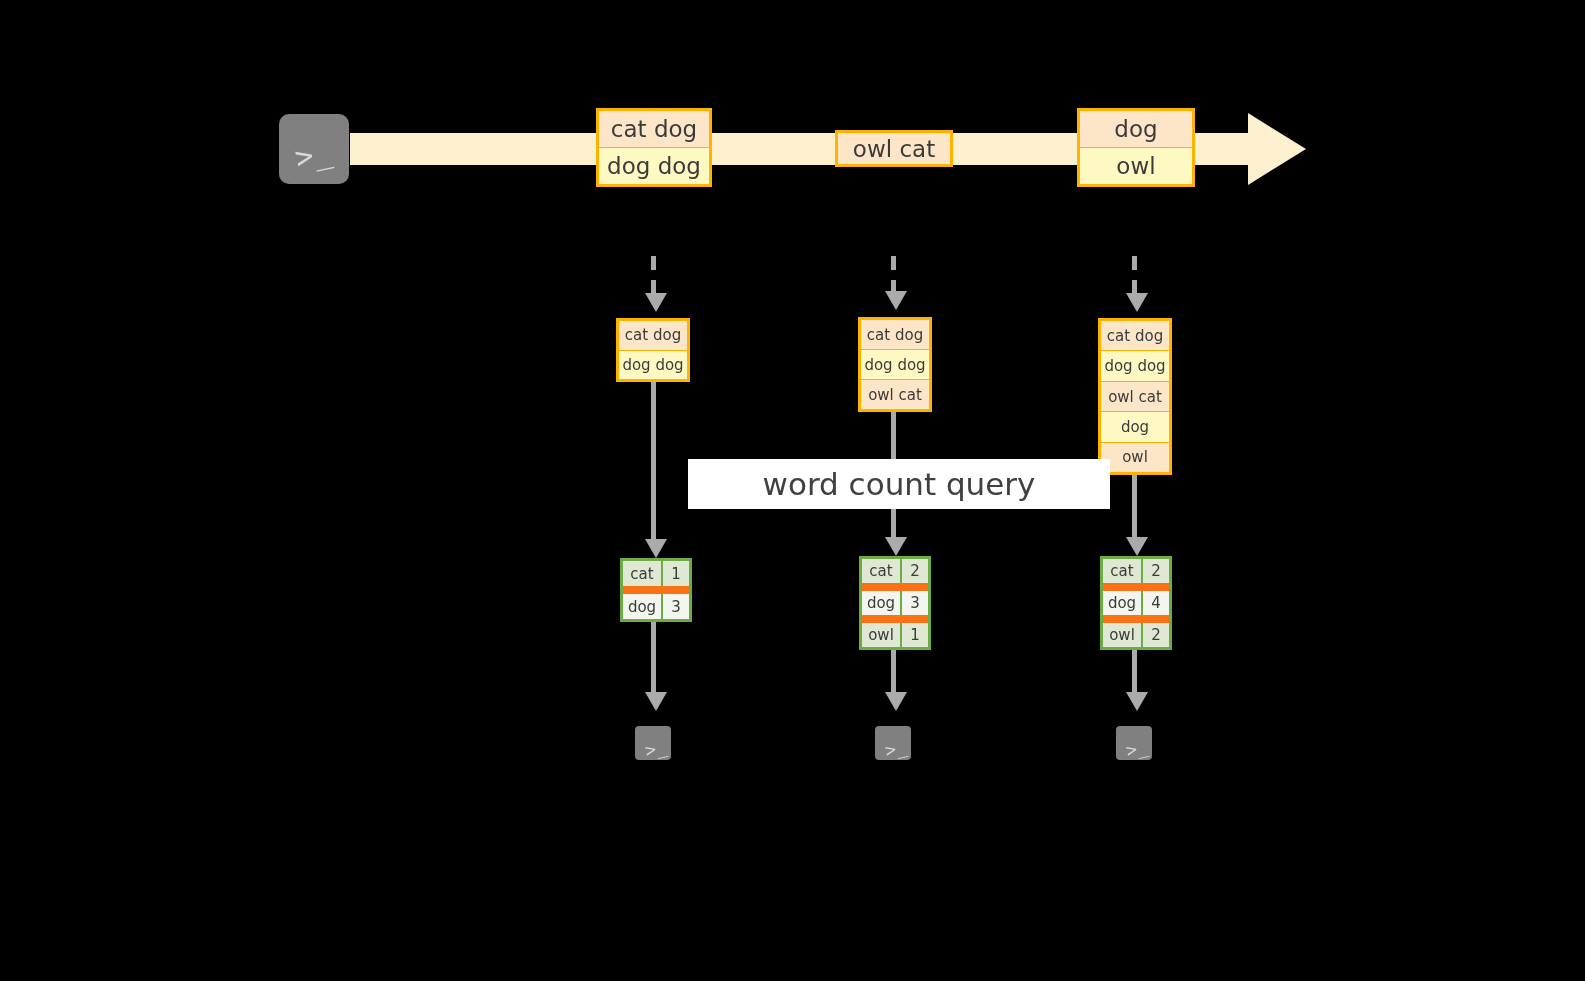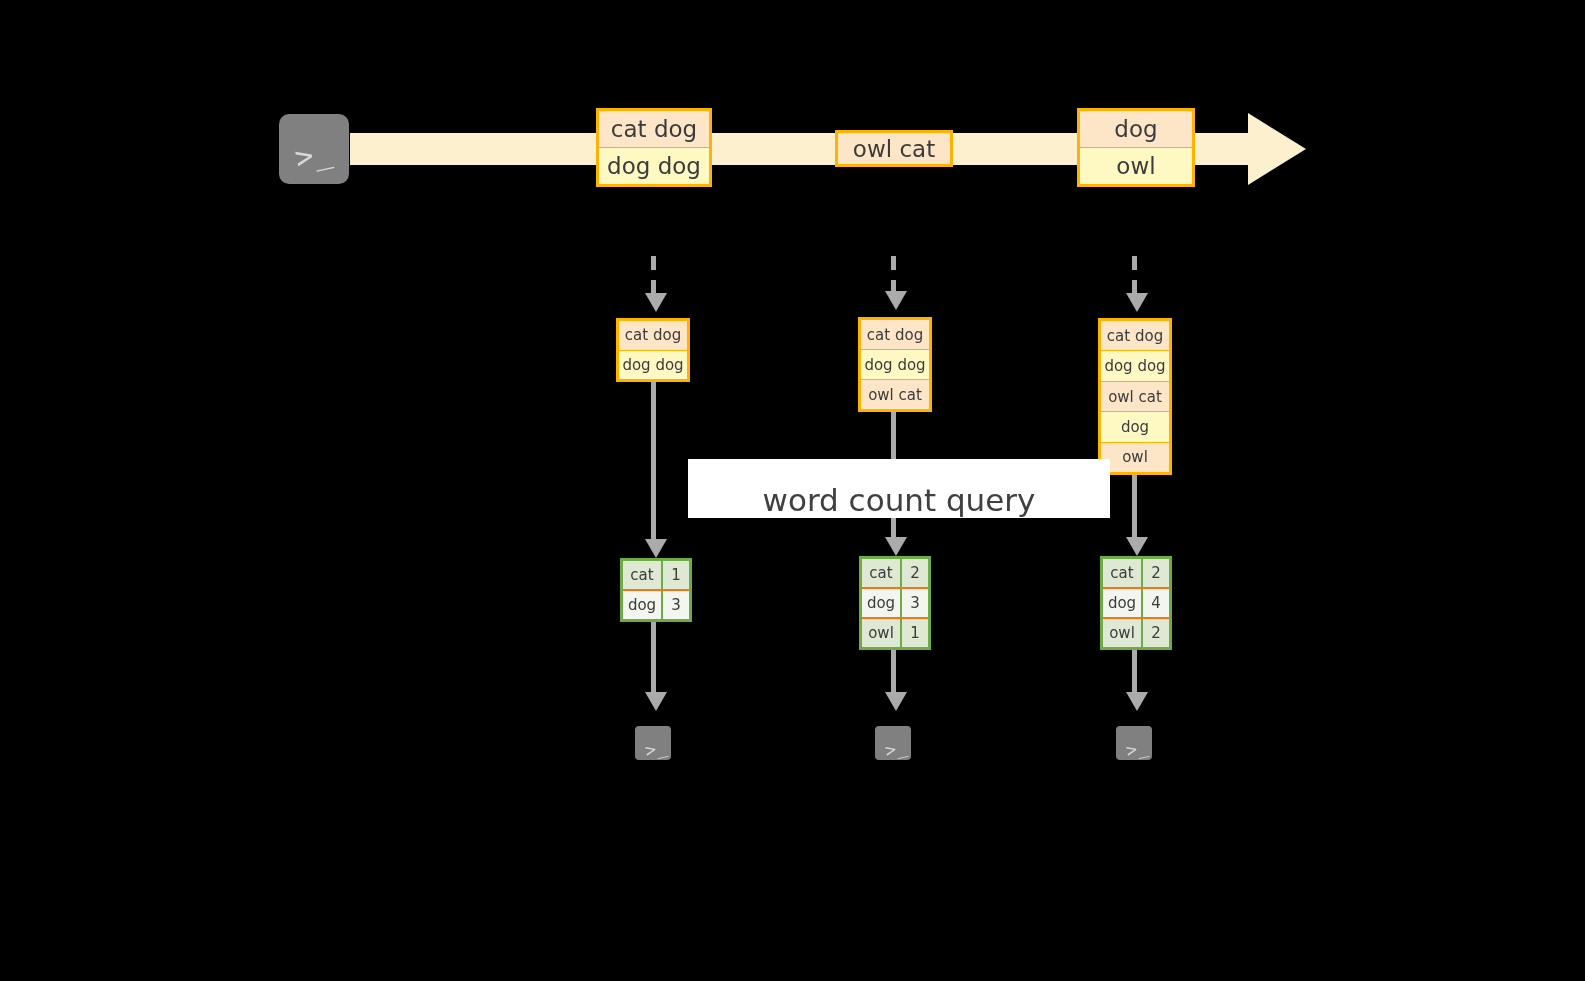--- a/index.html
+++ b/index.html
@@ -95,21 +95,21 @@
     position: absolute;
     box-sizing: border-box;
     border: 3px solid #6DAB44;
     background: #EFF4EA;
     display: flex;
     flex-direction: column;
   }
   .gbox .grow {
     flex: 1 1 auto;
     display: flex;
-    border-bottom: 2px solid #f97316;
+    border-bottom: 8px solid #f97316;
   }
   .gbox .grow:last-child { border-bottom: none; }
   .gbox .gcell {
     display: flex;
     align-items: center;
     justify-content: center;
     color: #3b3b3b;
     font-size: 15px;
     background: #F2F6EE;
   }
@@ -269,17 +269,17 @@
     </div>
   </div>
 
   <div class="vline" style="left:1132px; top:650px; height:46px;"></div>
   <div class="vhead" style="left:1126px; top:692px;"></div>
 
   <div class="terminal small" style="left:1108px; top:718px;">
     <span class="terminal-glyph">&gt;_</span>
   </div>
 
-  <div class="querybar" style="left:688px; top:459px; width:422px; height:59px;align-items:flex-end;">
+  <div class="querybar" style="left:688px; top:459px; width:422px; height:50px;">
     <span>word count query</span>
   </div>
 
 </div>
 
 </body></html>

